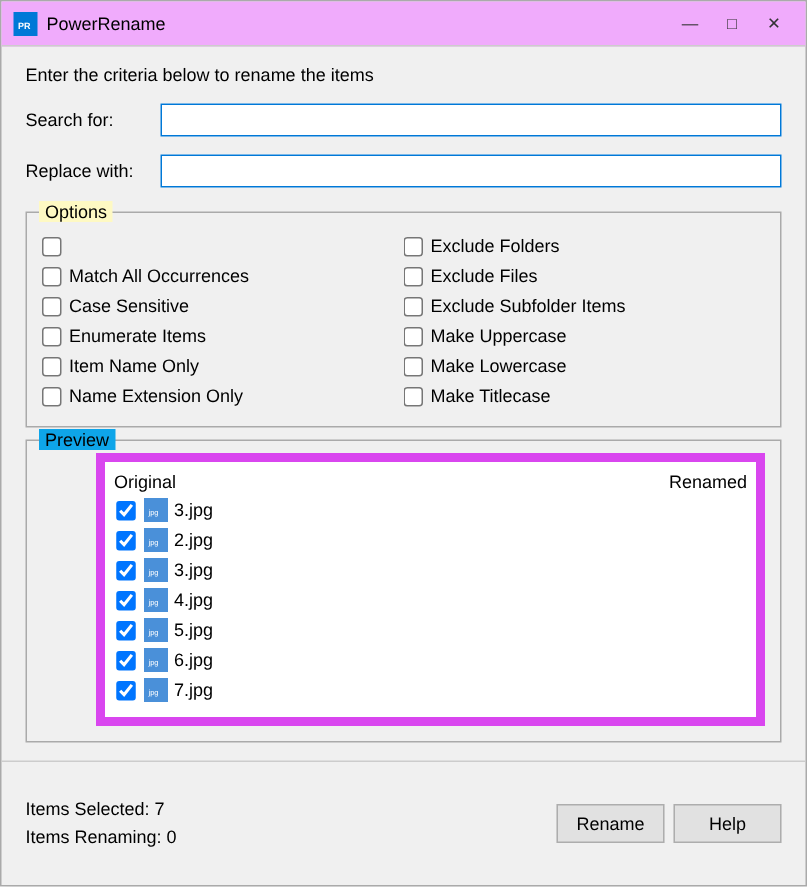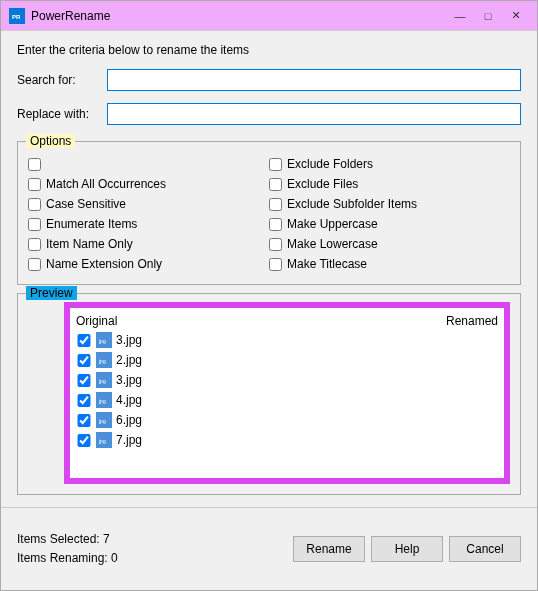--- a/index.html
+++ b/index.html
@@ -369,20 +369,30 @@
           <span class="preview-item-name">4.jpg</span>
         </div>
         <div class="preview-item">
           <input type="checkbox" class="preview-item-checkbox" checked="" style="">
           <div class="preview-item-icon">
             <svg width="12" height="12" viewBox="0 0 12 12">
                 <rect width="12" height="12" fill="#4a90d9"></rect>
                 <text x="1" y="9" font-size="5" fill="white" font-family="Arial">jpg</text>
               </svg>
           </div>
+          <span class="preview-item-name">5.jpg</span>
+        </div>
+        <div class="preview-item">
+          <input type="checkbox" class="preview-item-checkbox" checked="" style="">
+          <div class="preview-item-icon">
+            <svg width="12" height="12" viewBox="0 0 12 12">
+                <rect width="12" height="12" fill="#4a90d9"></rect>
+                <text x="1" y="9" font-size="5" fill="white" font-family="Arial">jpg</text>
+              </svg>
+          </div>
           <span class="preview-item-name">6.jpg</span>
         </div>
         <div class="preview-item">
           <input type="checkbox" class="preview-item-checkbox" checked="" style="">
           <div class="preview-item-icon">
             <svg width="12" height="12" viewBox="0 0 12 12">
                 <rect width="12" height="12" fill="#4a90d9"></rect>
                 <text x="1" y="9" font-size="5" fill="white" font-family="Arial">jpg</text>
               </svg>
           </div>
@@ -393,16 +403,15 @@
   </div>
 
   <div class="bottom-bar">
     <div class="bottom-stats">
       <div>Items Selected: 7</div>
       <div>Items Renaming: 0</div>
     </div>
     <div class="bottom-buttons">
       <button class="btn">Rename</button>
       <button class="btn">Help</button>
-      <button class="btn">Cancel</button>
     </div>
   </div>
 </div>
 
 </body></html>

